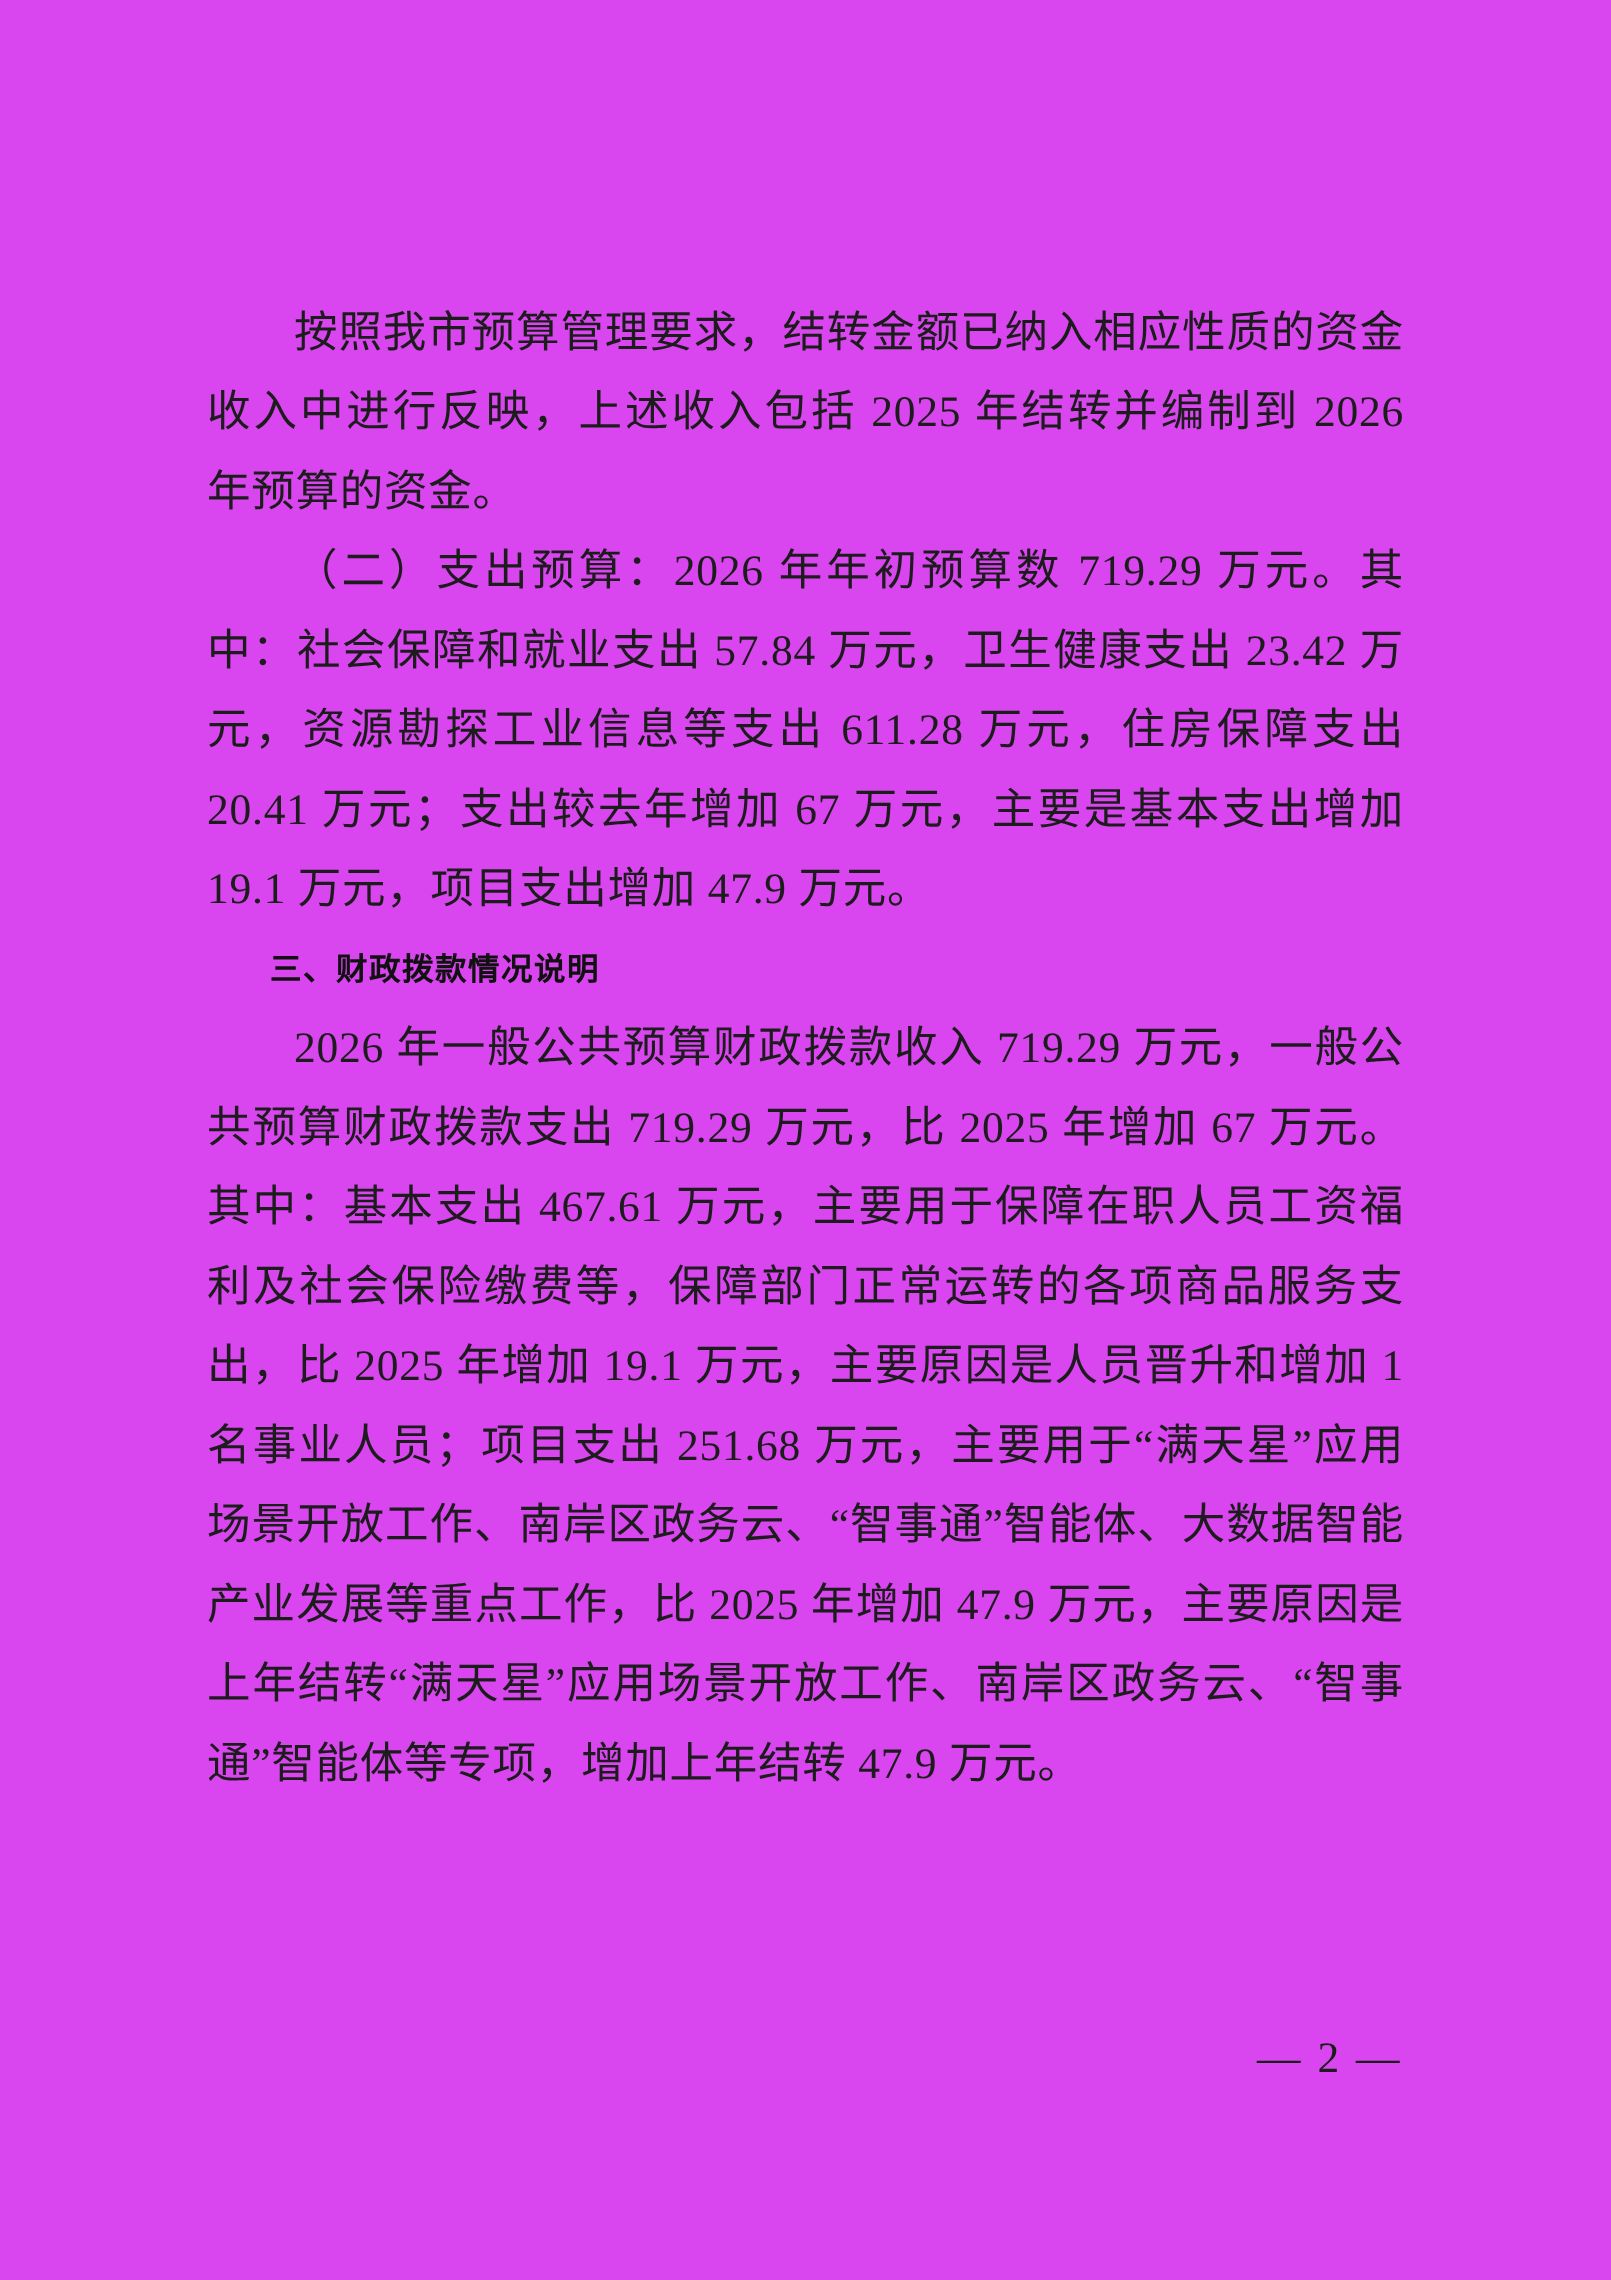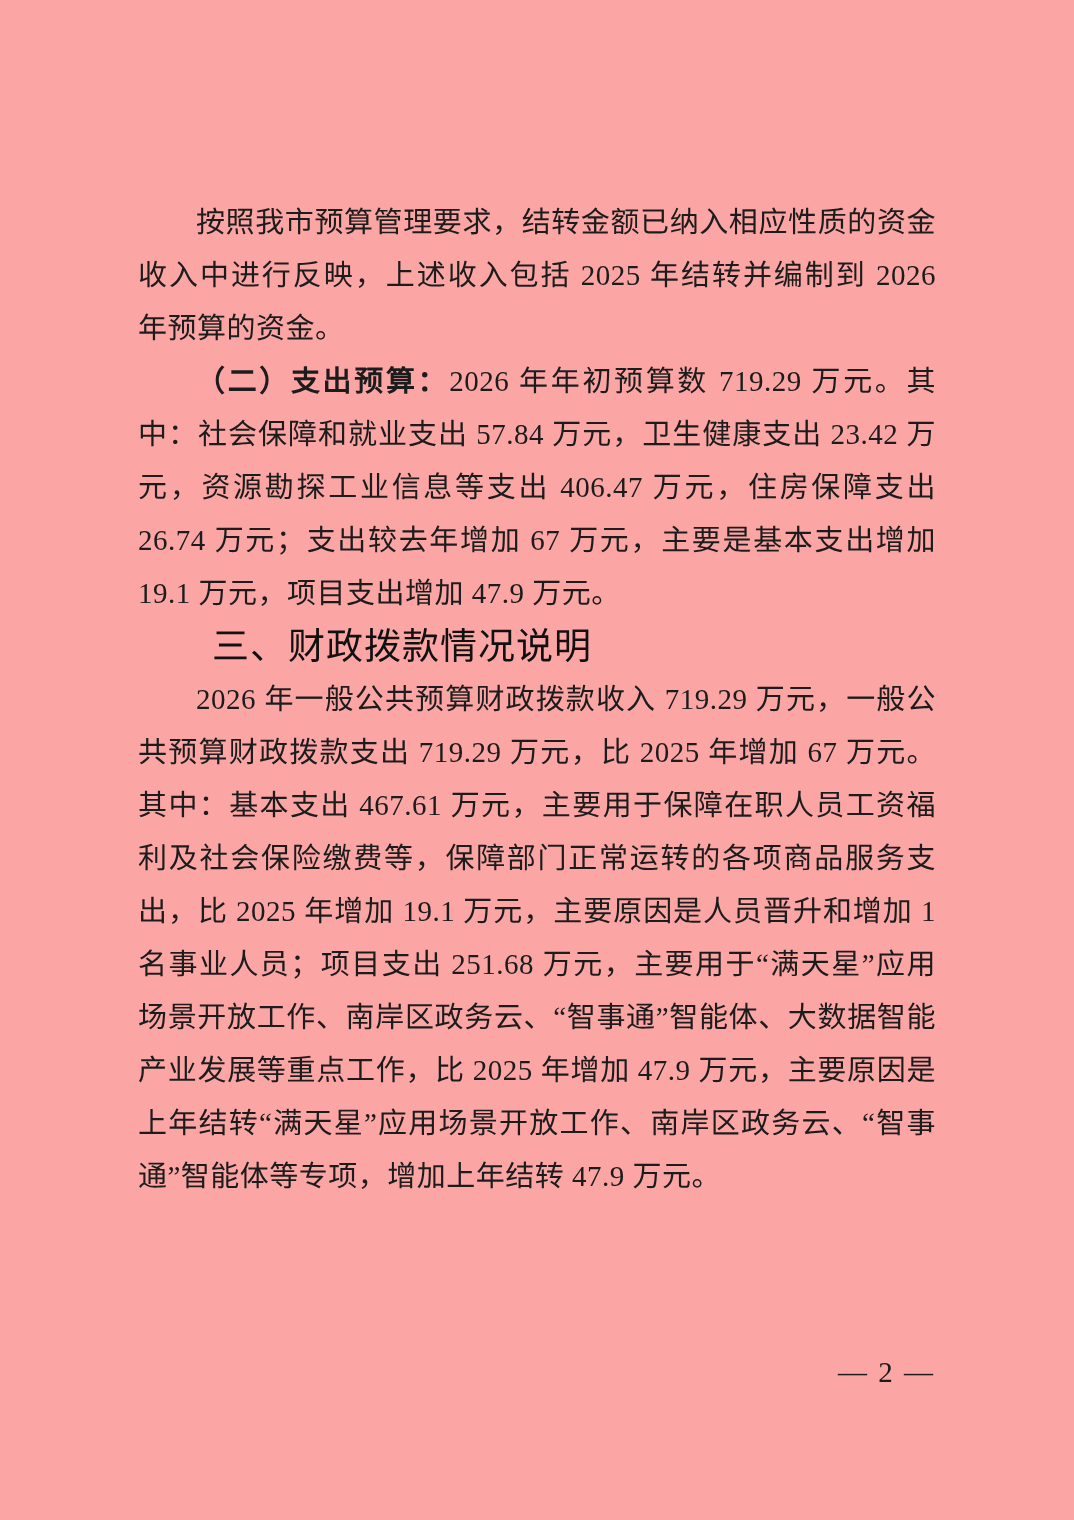--- a/index.html
+++ b/index.html
@@ -11,45 +11,45 @@
     position: relative;
     width: 1074px;
     height: 1520px;
     overflow: hidden;
     font-family: "Liberation Serif", "DejaVu Serif", serif;
     color: #1c1c1c;
   }
   .page {
     position: absolute;
     inset: 0;
-    background: #fca5a5;
+    background: #d946ef;
   }
   .content {
     position: absolute;
     left: 138px;
     top: 196px;
     width: 798px;
   }
   .para {
     margin: 0;
     font-size: 29px;
     line-height: 53px;
     text-indent: 2em;
     text-align: justify;
     text-justify: inter-character;
     letter-spacing: 0.5px;
   }
   .lead-bold {
-    font-weight: 700;
+    font-weight: 400;
   }
   .section-heading {
     margin: 0;
     font-family: "Liberation Sans", "DejaVu Sans", sans-serif;
-    font-weight: 400;
-    font-size: 37px;
+    font-weight: 700;
+    font-size: 21px;
     line-height: 53px;
     text-indent: 2em;
     letter-spacing: 1px;
     color: #111111;
   }
   .page-number {
     position: absolute;
     top: 1352px;
     right: 139px;
     font-size: 29px;
@@ -60,21 +60,21 @@
 </style>
 </head>
 <body>
 
 <div class="page">
 
   <div class="content">
 
     <p class="para">按照我市预算管理要求，结转金额已纳入相应性质的资金收入中进行反映，上述收入包括 2025 年结转并编制到 2026 年预算的资金。</p>
 
-    <p class="para"><span class="lead-bold">（二）支出预算：</span><span>2026 年年初预算数 719.29 万元。其中：社会保障和就业支出 57.84 万元，卫生健康支出 23.42 万元，资源勘探工业信息等支出 406.47 万元，住房保障支出 26.74 万元；支出较去年增加 67 万元，主要是基本支出增加 19.1 万元，项目支出增加 47.9 万元。</span></p>
+    <p class="para"><span class="lead-bold">（二）支出预算：</span><span>2026 年年初预算数 719.29 万元。其中：社会保障和就业支出 57.84 万元，卫生健康支出 23.42 万元，资源勘探工业信息等支出 611.28 万元，住房保障支出 20.41 万元；支出较去年增加 67 万元，主要是基本支出增加 19.1 万元，项目支出增加 47.9 万元。</span></p>
 
     <h2 class="section-heading">三、财政拨款情况说明</h2>
 
     <p class="para">2026 年一般公共预算财政拨款收入 719.29 万元，一般公共预算财政拨款支出 719.29 万元，比 2025 年增加 67 万元。其中：基本支出 467.61 万元，主要用于保障在职人员工资福利及社会保险缴费等，保障部门正常运转的各项商品服务支出，比 2025 年增加 19.1 万元，主要原因是人员晋升和增加 1 名事业人员；项目支出 251.68 万元，主要用于“满天星”应用场景开放工作、南岸区政务云、“智事通”智能体、大数据智能产业发展等重点工作，比 2025 年增加 47.9 万元，主要原因是上年结转“满天星”应用场景开放工作、南岸区政务云、“智事通”智能体等专项，增加上年结转 47.9 万元。</p>
 
 
   </div>
 
   <div class="page-number">— 2 —</div>
 

